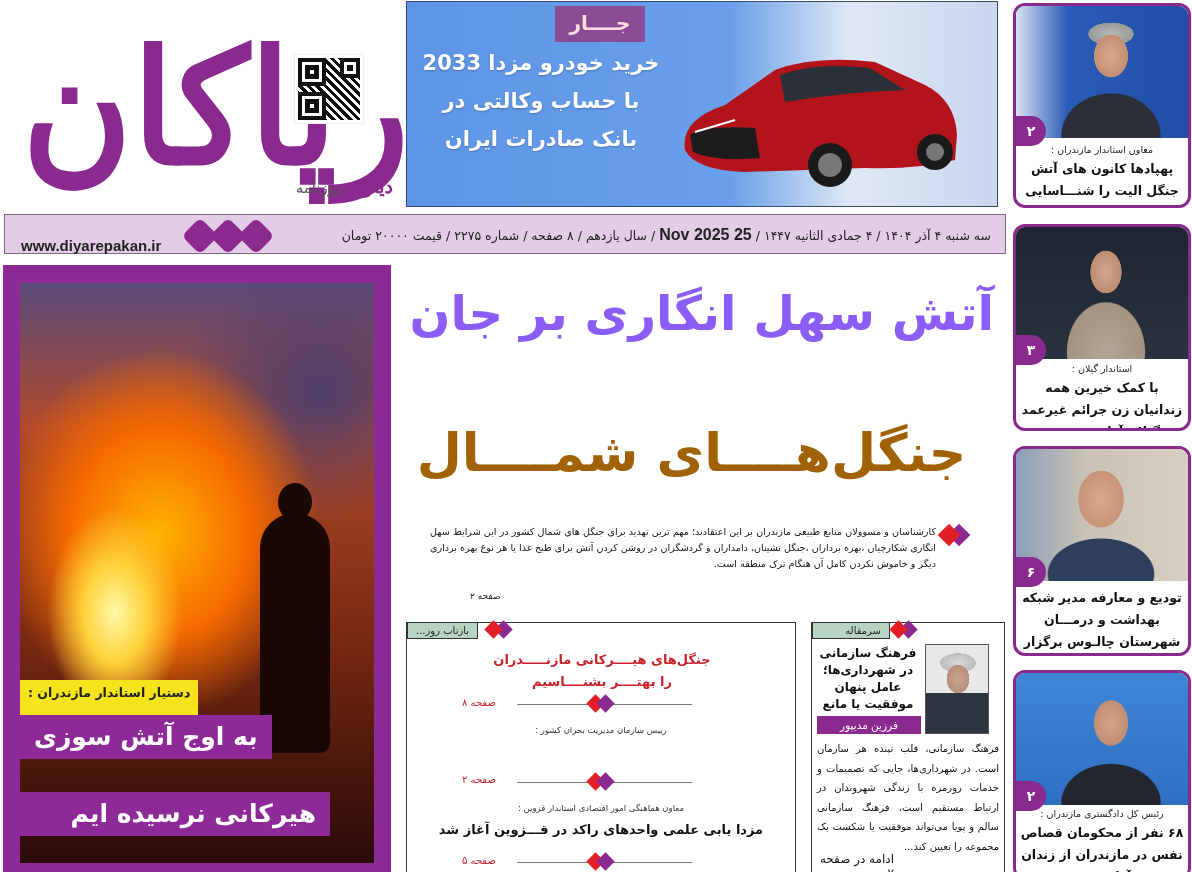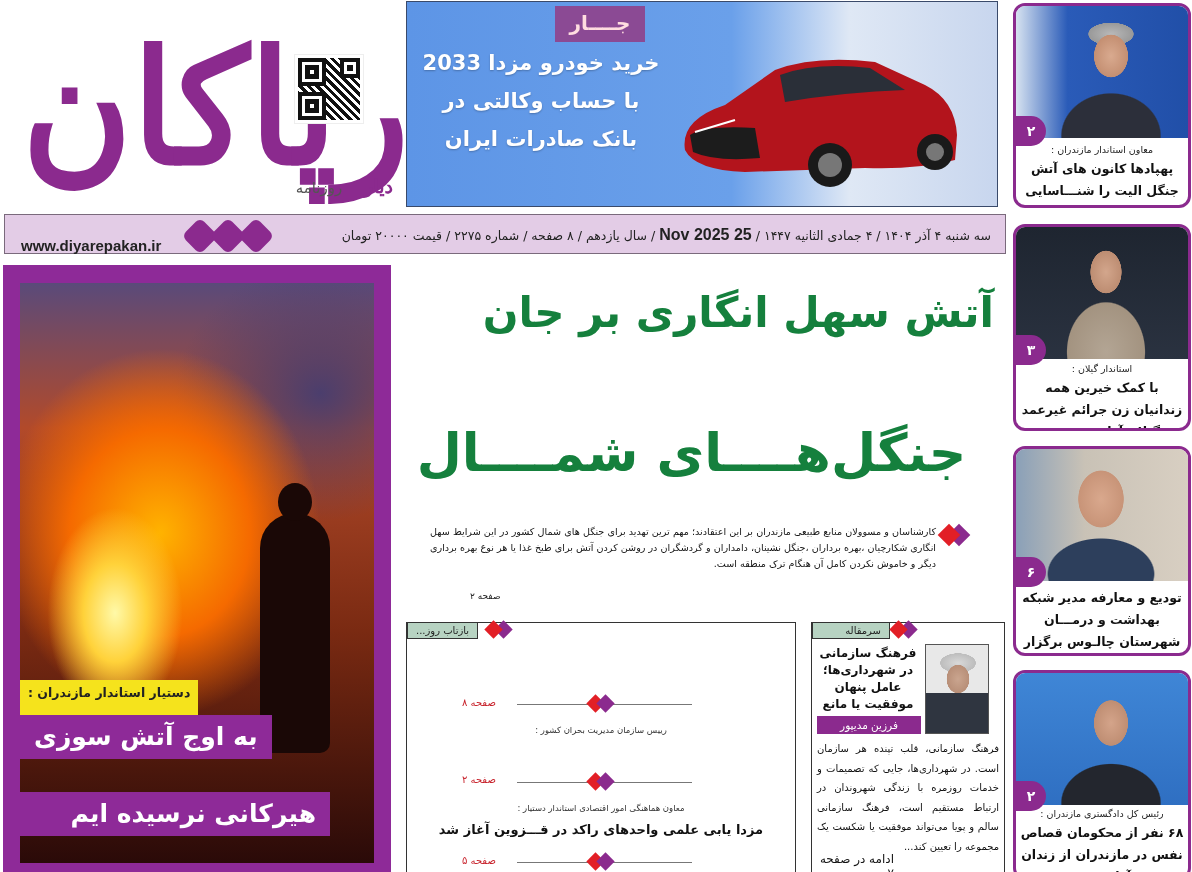--- a/index.html
+++ b/index.html
@@ -121,26 +121,26 @@
     .lead .band {
       position: absolute; left: 17px; height: 44px; padding: 0 14px;
       background: #8e2a98; color: #fff; font-weight: bold; font-size: 25px; line-height: 44px;
       direction: rtl; white-space: nowrap;
     }
 
     
     .headline1 {
       left: 404px; top: 278px; width: 590px; text-align: right; direction: rtl;
       font-family: "DejaVu Sans", sans-serif; font-weight: bold;
-      font-size: 42px; line-height: 70px; color: #15803d; letter-spacing: -1px;
+      font-size: 48px; line-height: 70px; color: #8b5cf6; letter-spacing: -1px;
     }
     .headline2 {
       left: 404px; top: 418px; width: 575px; text-align: center; direction: rtl;
       font-family: "DejaVu Sans", sans-serif; font-weight: bold;
-      font-size: 52px; line-height: 70px; color: #15803d;
+      font-size: 52px; line-height: 70px; color: #a16207;
     }
 
     
     .lede { left: 430px; top: 524px; width: 540px; direction: rtl; text-align: justify;
       font-size: 9.6px; line-height: 16px; color: #111; padding-right: 34px; }
     .lede-bullet { left: 937px; top: 524px; width: 34px; height: 24px; }
     .dd { position: absolute; width: 16px; height: 16px; transform: rotate(45deg); }
     .dd.r { background: #e21f26; }
     .dd.p { background: #8b2a8e; }
     .lede-page { left: 470px; top: 591px; font-size: 9px; color: #222; direction: rtl; }
@@ -257,36 +257,40 @@
 <div class="abs lede">کارشناسان و مسوولان منابع طبیعی مازندران بر این اعتقادند؛ مهم ترین تهدید برای جنگل های شمال کشور در این شرایط سهل انگاری شکارچیان ،بهره برداران ،جنگل نشینان، دامداران و گردشگران در روشن کردن آتش برای طبخ غذا یا هر نوع بهره برداری دیگر و خاموش نکردن کامل آن هنگام ترک منطقه است.</div>
 <div class="abs lede-page">صفحه ۲</div>
 
 <div class="abs box1">
   <div class="box-tab" style="left:0">بازتاب روز...</div>
   <div class="box-tab-diamonds" style="left:76px">
     <span class="dd p" style="left:14px"></span>
       <span class="dd r" style="left:4px"></span>
   </div>
 
+  <div class="b1-title" style="top:26px">
+    <div>جنگل‌های هیــــرکانی مازنـــــدران</div>
+    <div>را بهتــــر بشنــــاسیم</div>
+  </div>
   <div class="pref" style="top:74px">صفحه ۸</div>
   <div class="sep" style="top:81px"></div>
   <div class="sep-d" style="left:180px;top:72px">
     <span class="dd r" style="left:2px"></span>
       <span class="dd p" style="left:12px"></span>
   </div>
 
   <div class="b1-kicker" style="top:102px">رییس سازمان مدیریت بحران کشور :</div>
   <div class="pref" style="top:151px">صفحه ۲</div>
   <div class="sep" style="top:159px"></div>
   <div class="sep-d" style="left:180px;top:150px">
     <span class="dd r" style="left:2px"></span>
       <span class="dd p" style="left:12px"></span>
   </div>
 
-  <div class="b1-kicker" style="top:180px">معاون هماهنگی امور اقتصادی استاندار دستیار :</div>
+  <div class="b1-kicker" style="top:180px">معاون هماهنگی امور اقتصادی استاندار قزوین :</div>
   <div class="b1-head" style="top:199px">مزدا یابی علمی واحدهای راکد در قـــزوین آغاز شد</div>
   <div class="pref" style="top:232px">صفحه ۵</div>
   <div class="sep" style="top:239px"></div>
   <div class="sep-d" style="left:180px;top:230px">
     <span class="dd r" style="left:2px"></span>
       <span class="dd p" style="left:12px"></span>
   </div>
 </div>
 
 <div class="abs box2">

